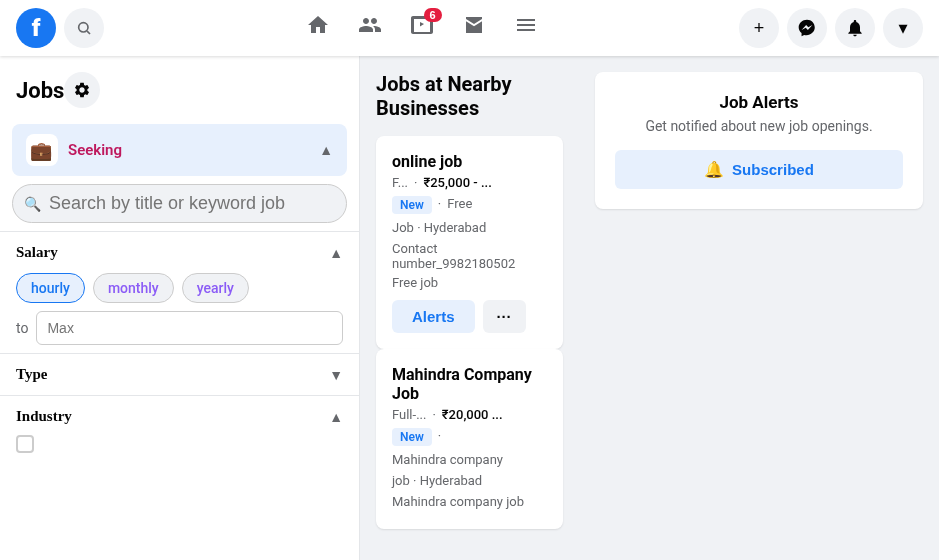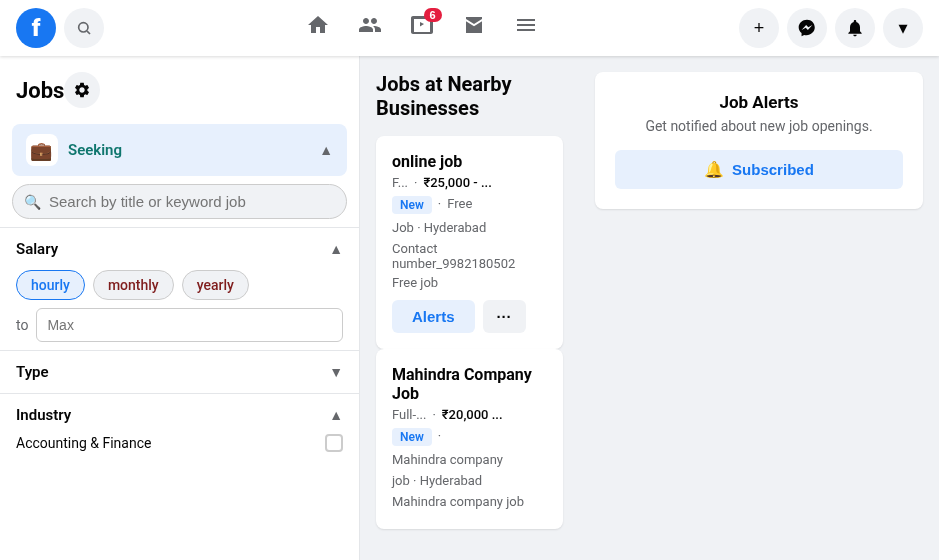--- a/index.html
+++ b/index.html
@@ -131,34 +131,34 @@
     .briefcase-icon {
       width: 32px; height: 32px;
       background: #fff;
       border-radius: 8px;
       display: flex; align-items: center; justify-content: center;
       font-size: 18px;
     }
     .seeking-label {
       font-weight: 600;
       font-size: 15px;
-      color: #0f766e;
+      color: #be185d;
     }
 
     .search-box {
       margin: 8px 12px;
       position: relative;
     }
     .search-input {
       width: 100%;
       padding: 8px 12px 8px 36px;
       border-radius: 20px;
       border: 1px solid #ccc;
       background: #f0f2f5;
-      font-size: 15px;
+      font-size: 18px;
       outline: none;
     }
     .search-icon-inside {
       position: absolute;
       left: 12px;
       top: 50%;
       transform: translateY(-50%);
       color: #65676b;
       font-size: 14px;
     }
@@ -186,41 +186,42 @@
       display: flex;
       align-items: center;
       justify-content: space-between;
       cursor: pointer;
       padding: 4px 0;
     }
     .filter-group-label {
       font-size: 15px;
       font-weight: 600;
       color: #050505;
+      font-family: Liberation Serif, serif;
     }
     .chevron {
       color: #65676b;
       font-size: 14px;
     }
 
     .salary-chips {
       display: flex;
       gap: 8px;
       margin: 8px 0;
       flex-wrap: wrap;
     }
     .chip {
       padding: 6px 14px;
       border-radius: 20px;
       font-size: 14px;
       font-weight: 500;
       cursor: pointer;
       border: 1px solid #ccc;
       background: #f0f2f5;
-      color: #7f1d1d;
+      color: #8b5cf6;
     }
     .chip.active {
       background: #e7f0fd;
       border-color: #1877f2;
       color: #1877f2;
     }
 
     .salary-range {
       display: flex;
       align-items: center;
@@ -528,21 +529,20 @@
         <span class="chevron">▼</span>
       </div>
     </div>
 
     <div class="industry-section">
       <div class="filter-group-header">
         <span class="filter-group-label">Industry</span>
         <span class="chevron">▲</span>
       </div>
       <div class="industry-item">
-        <span class="industry-label">Accounting &amp; Finance</span>
         <div class="checkbox"></div>
       </div>
     </div>
   </div>
 
   <div class="content-area">
     <div class="jobs-list">
       <div class="jobs-list-title">Jobs at Nearby Businesses</div>
 
       <div class="job-card">

